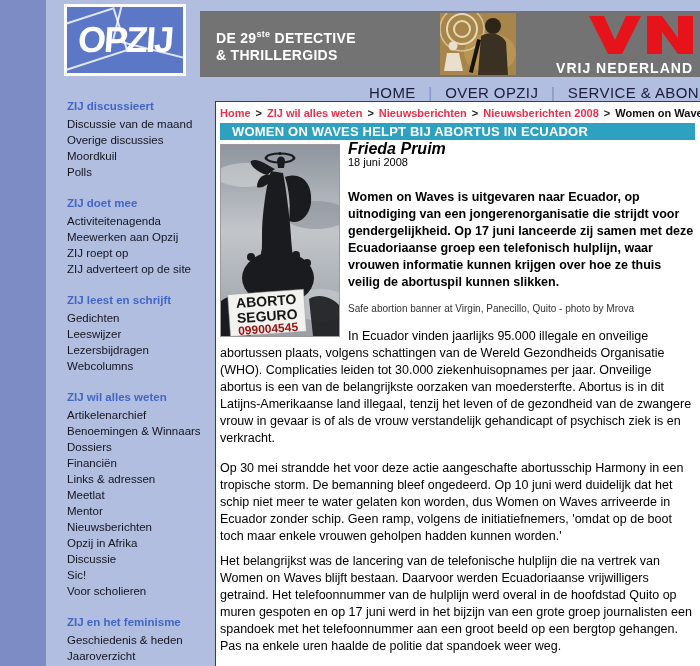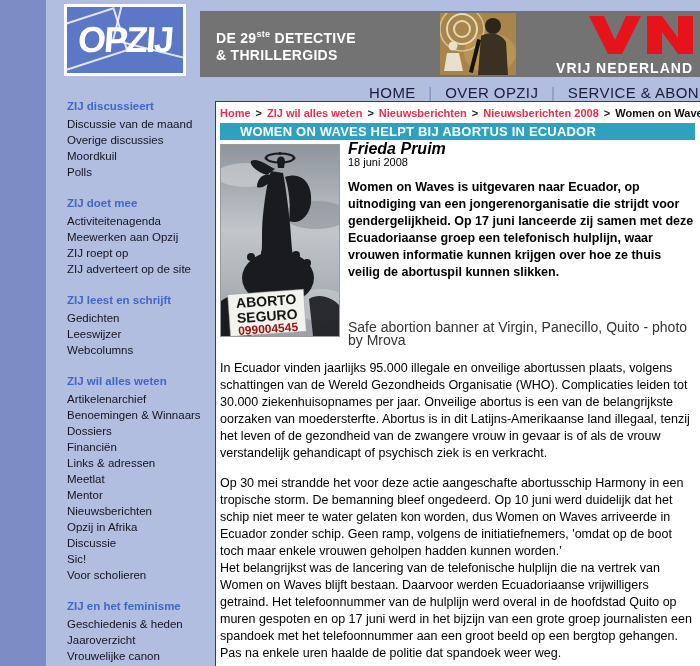--- a/index.html
+++ b/index.html
@@ -46,32 +46,32 @@
   .content-inner { padding:4px 5px 0 4px; }
 
   
   .breadcrumb { width:560px; font-size:11px; font-weight:700; line-height:14px; color:#111; }
   .crumb { color:#ee2d4d; text-decoration:none; cursor:pointer; }
   .crumb-sep { color:#222; margin:0 5px; }
   .crumb-current { color:#111; }
 
   
   .title-bar { margin-top:3px; height:17px; background:#2ea1c0; color:#fff;
-    font-size:13px; font-weight:700; letter-spacing:.2px; line-height:17px; padding-left:20px;
+    font-size:13px; font-weight:700; letter-spacing:.2px; line-height:17px; padding-left:12px;
     white-space:nowrap; overflow:hidden; }
 
   
   .article { margin-top:2px; font-size:12.5px; line-height:17px; color:#000; }
   .photo { float:left; width:120px; height:193px; border:1px solid #9a9a9a; margin:2px 8px 6px 0; background:#aab0b6; }
   .byline-name { font-size:16px; font-style:italic; font-weight:700; line-height:13px; }
   .byline-date { font-size:11px; line-height:14px; }
-  .intro { font-weight:700; margin-top:10px; }
-  .caption { font-size:14px; color:#333; margin-top:40px; line-height:13px; }
+  .intro { font-weight:700; margin-top:20px; }
+  .caption { font-size:10px; color:#333; margin-top:11px; line-height:13px; }
   .para { margin-top:13px; }
-  .para-follow { margin-top:0; }
+  .para-follow { margin-top:8px; }
 </style>
 </head>
 <body>
 
 <div class="page">
 
   <div class="left-strip"></div>
 
   <div class="opzij-logo">
     <div class="deco1"></div>
@@ -132,20 +132,21 @@
           <div class="side-item">Meewerken aan Opzij</div>
           <div class="side-item">ZIJ roept op</div>
           <div class="side-item">ZIJ adverteert op de site</div>
         </div>
     </div>
     <div class="side-sec">
       <div class="side-head">ZIJ leest en schrijft</div>
       <div>
           <div class="side-item">Gedichten</div>
           <div class="side-item">Leeswijzer</div>
+          <div class="side-item">Lezersbijdragen</div>
           <div class="side-item">Webcolumns</div>
         </div>
     </div>
     <div class="side-sec">
       <div class="side-head">ZIJ wil alles weten</div>
       <div>
           <div class="side-item">Artikelenarchief</div>
           <div class="side-item">Benoemingen &amp; Winnaars</div>
           <div class="side-item">Dossiers</div>
           <div class="side-item">Financiën</div>

